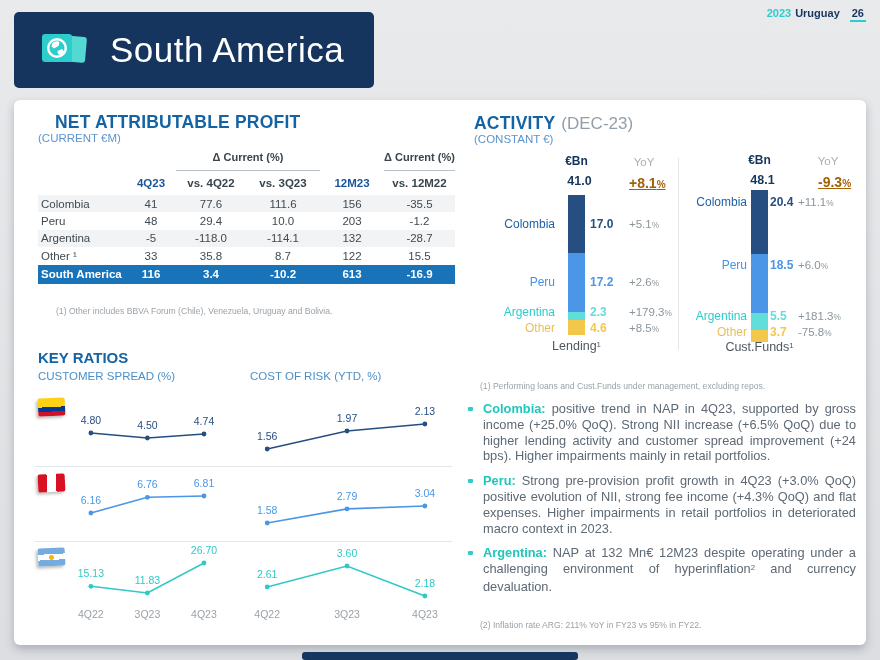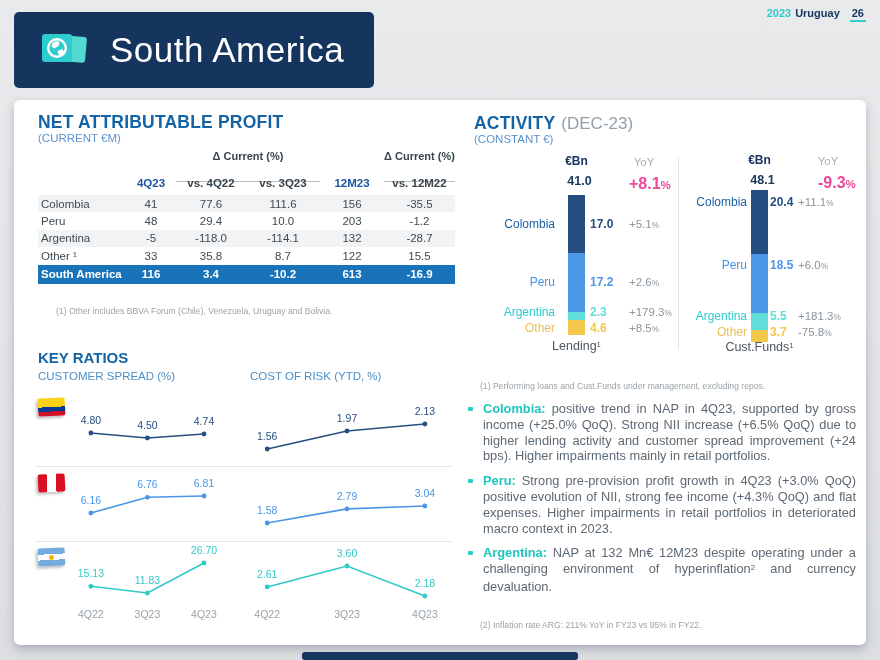--- a/index.html
+++ b/index.html
@@ -30,21 +30,21 @@
   .kr-title  { position:absolute; font-size:15px; font-weight:700; color:#1464a5; }
   .kr-sub    { position:absolute; font-size:11.5px; color:#4b8fc7; }
   .fnote     { position:absolute; font-size:8.6px; color:#9aa3a9; }
 
   
   #nap-table { position:absolute; left:24px; top:50px; width:417px; font-size:11.5px; color:#3f4a52; }
   .trow { display:grid; grid-template-columns:88px 50px 70px 74px 64px 71px; align-items:center; height:17.4px; }
   .trow.ghead { height:21px; align-items:end; }
   .trow.chead { height:24px; font-weight:700; }
   .delta { text-align:center; font-weight:700; color:#39444c; font-size:11px;
-           border-bottom:1px solid #b9c0c5; padding-bottom:19px; }
+           border-bottom:1px solid #b9c0c5; padding-bottom:7px; }
   .cell { text-align:center; }
   .lab  { text-align:left; padding-left:3px; }
   .chead .main { color:#1a559b; }
   .chead .vs   { color:#39444c; }
   .trow.alt   { background:#f2f3f4; }
   .trow.total { background:#1973b8; color:#fff; font-weight:700; height:19px; }
 
   
   svg.mini { position:absolute; overflow:visible; }
   .xlab { position:absolute; transform:translateX(-50%); font-size:10.5px; color:#99a2a9; }
@@ -58,21 +58,21 @@
   .flag.peru { background:linear-gradient(90deg,#d91023 0 33%, #fff 33% 67%, #d91023 67% 100%); }
   .flag.argentina { background:linear-gradient(#74acdf 0 34%, #fff 34% 66%, #74acdf 66% 100%); }
   .flag .sun { position:absolute; left:50%; top:50%; width:5px; height:5px; margin:-2.5px 0 0 -2.5px;
                border-radius:50%; background:#f6b40e; }
 
   
   .barchart { position:absolute; width:212px; }
   .bc-unit  { position:absolute; transform:translateX(-50%); font-weight:700; color:#15355e; font-size:12px; }
   .bc-yoyh  { position:absolute; transform:translateX(-50%); color:#a7afb6; font-size:11.5px; }
   .bc-total { position:absolute; transform:translateX(-50%); font-weight:700; color:#16365c; font-size:12.5px; }
-  .bc-tyoy  { position:absolute; font-weight:700; color:#ec4899; font-size:16px; }
+  .bc-tyoy  { position:absolute; font-weight:700; color:#a16207; font-size:14px;text-decoration:underline; }
   .bc-seg   { position:absolute; }
   .bc-name  { position:absolute; transform:translateY(-50%); font-size:12px; white-space:nowrap; }
   .bc-val   { position:absolute; transform:translateY(-50%); font-weight:700; font-size:12px; }
   .bc-yoy   { position:absolute; transform:translateY(-50%); color:#8b959c; font-size:11.5px; white-space:nowrap; }
   .bc-axis  { position:absolute; transform:translateX(-50%); font-size:12.5px; color:#4d5862; white-space:nowrap; }
   .pct { font-size:72%; }
   sup { font-size:62%; vertical-align:baseline; position:relative; top:-0.45em; }
 
   
   #bullets { position:absolute; left:452px; top:301px; width:390px; }
@@ -99,21 +99,21 @@
     <rect x="4" y="7" width="30" height="28" rx="3" fill="#2dcccd"></rect>
     <circle cx="19" cy="21" r="8.8" fill="none" stroke="#ffffff" stroke-width="2.4"></circle>
     <path d="M14 17 c2-3.5 6-3.5 7.5-1.5 l-1 3.5 -4.5 2.5 -2.5-2 z" fill="#ffffff"></path>
     <path d="M19.5 24 l4.5-2 2.5 3 -3.5 3.5 -3-1.5 z" fill="#ffffff"></path>
   </svg>
   <span class="ttl">South America</span>
 </div>
 
 <div class="card">
 
-  <div class="sec-title" style="left:24px;top:12px;">NET ATTRIBUTABLE PROFIT</div>
+  <div class="sec-title" style="left:41px;top:12px;">NET ATTRIBUTABLE PROFIT</div>
   <div class="sec-sub" style="left:24px;top:32px;">(CURRENT €M)</div>
   <div id="nap-table">
       <div class="trow ghead">
         <div class="delta" style="grid-column: 3 / 5;">Δ Current (%)</div>
         <div class="delta" style="grid-column: 6 / 7;">Δ Current (%)</div>
       </div>
       <div class="trow chead">
         <div class="cell lab"></div>
         <div class="cell main">4Q23</div>
         <div class="cell vs">vs. 4Q22</div>

